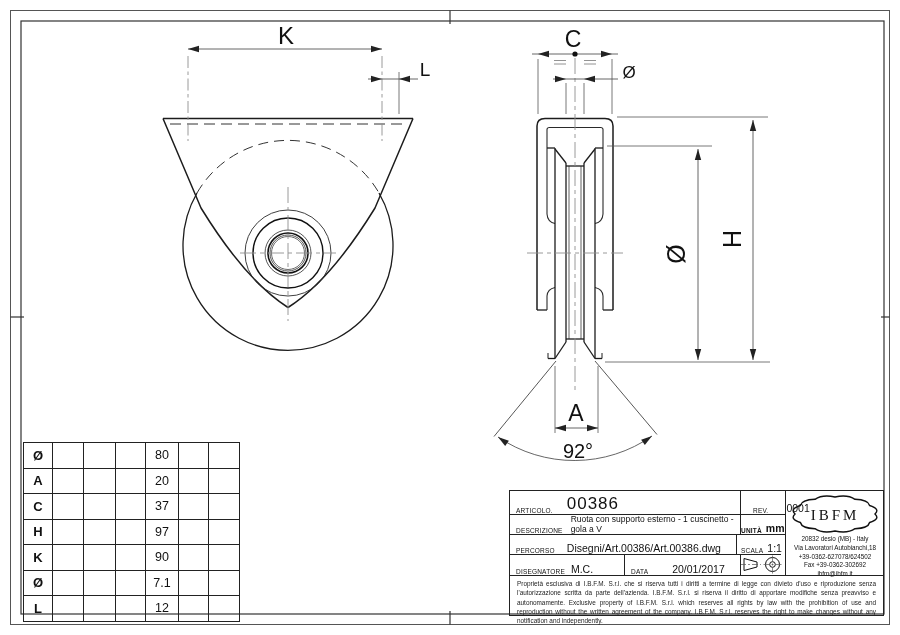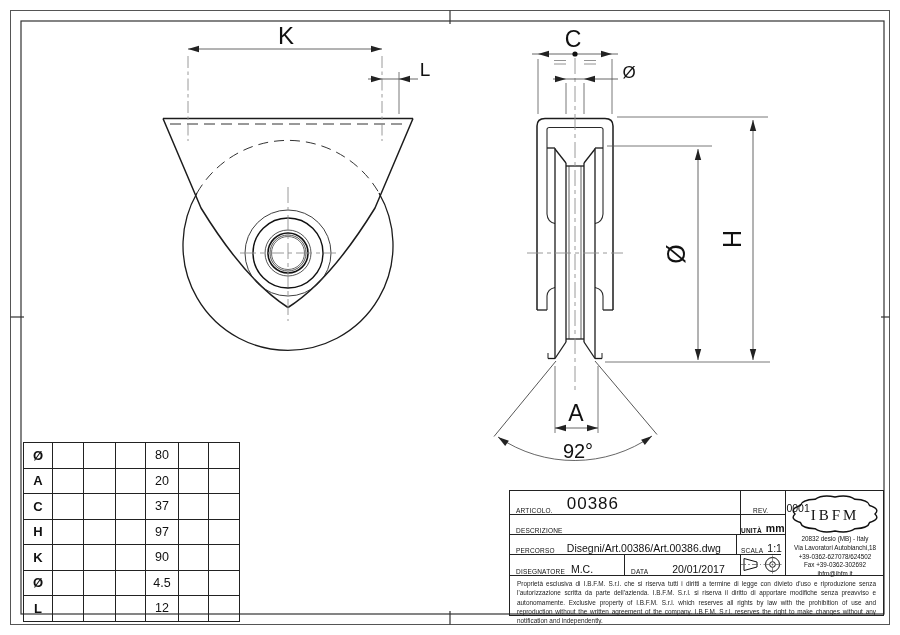--- a/index.html
+++ b/index.html
@@ -262,21 +262,21 @@
           <td></td>
           <td>90</td>
           <td></td>
           <td></td>
         </tr>
     <tr>
           <td class="c0">Ø</td>
           <td></td>
           <td></td>
           <td></td>
-          <td>4.5</td>
+          <td>7.1</td>
           <td></td>
           <td></td>
         </tr>
     <tr>
           <td class="c0">L</td>
           <td></td>
           <td></td>
           <td></td>
           <td>12</td>
           <td></td>
@@ -292,20 +292,21 @@
       <span class="tb-lab">ARTICOLO.</span>
       <span class="tb-val-big">00386</span>
     </div>
     <div class="tb-abs tb-cell bb bl" style="left:230px;top:0;width:45px;height:24px;padding-left:12px;gap:18px;">
       <span class="tb-lab">REV.</span>
       <span class="tb-val">0001</span>
     </div>
 
     <div class="tb-abs tb-cell bb" style="left:0;top:24px;width:230px;height:20px;padding-left:6px;gap:8px;">
       <span class="tb-lab">DESCRIZIONE</span>
+      <span class="tb-val-desc">Ruota con supporto esterno - 1 cuscinetto - gola a V</span>
     </div>
     <div class="tb-abs tb-cell bb bl" style="left:230px;top:24px;width:45px;height:20px;gap:4px;font-weight:bold;">
       <span class="tb-lab">UNITÀ</span>
       <span class="tb-val">mm</span>
     </div>
 
     <div class="tb-abs tb-cell bb" style="left:0;top:44px;width:230px;height:20px;padding-left:6px;gap:12px;">
       <span class="tb-lab">PERCORSO</span>
       <span class="tb-val">Disegni/Art.00386/Art.00386.dwg</span>
     </div>

